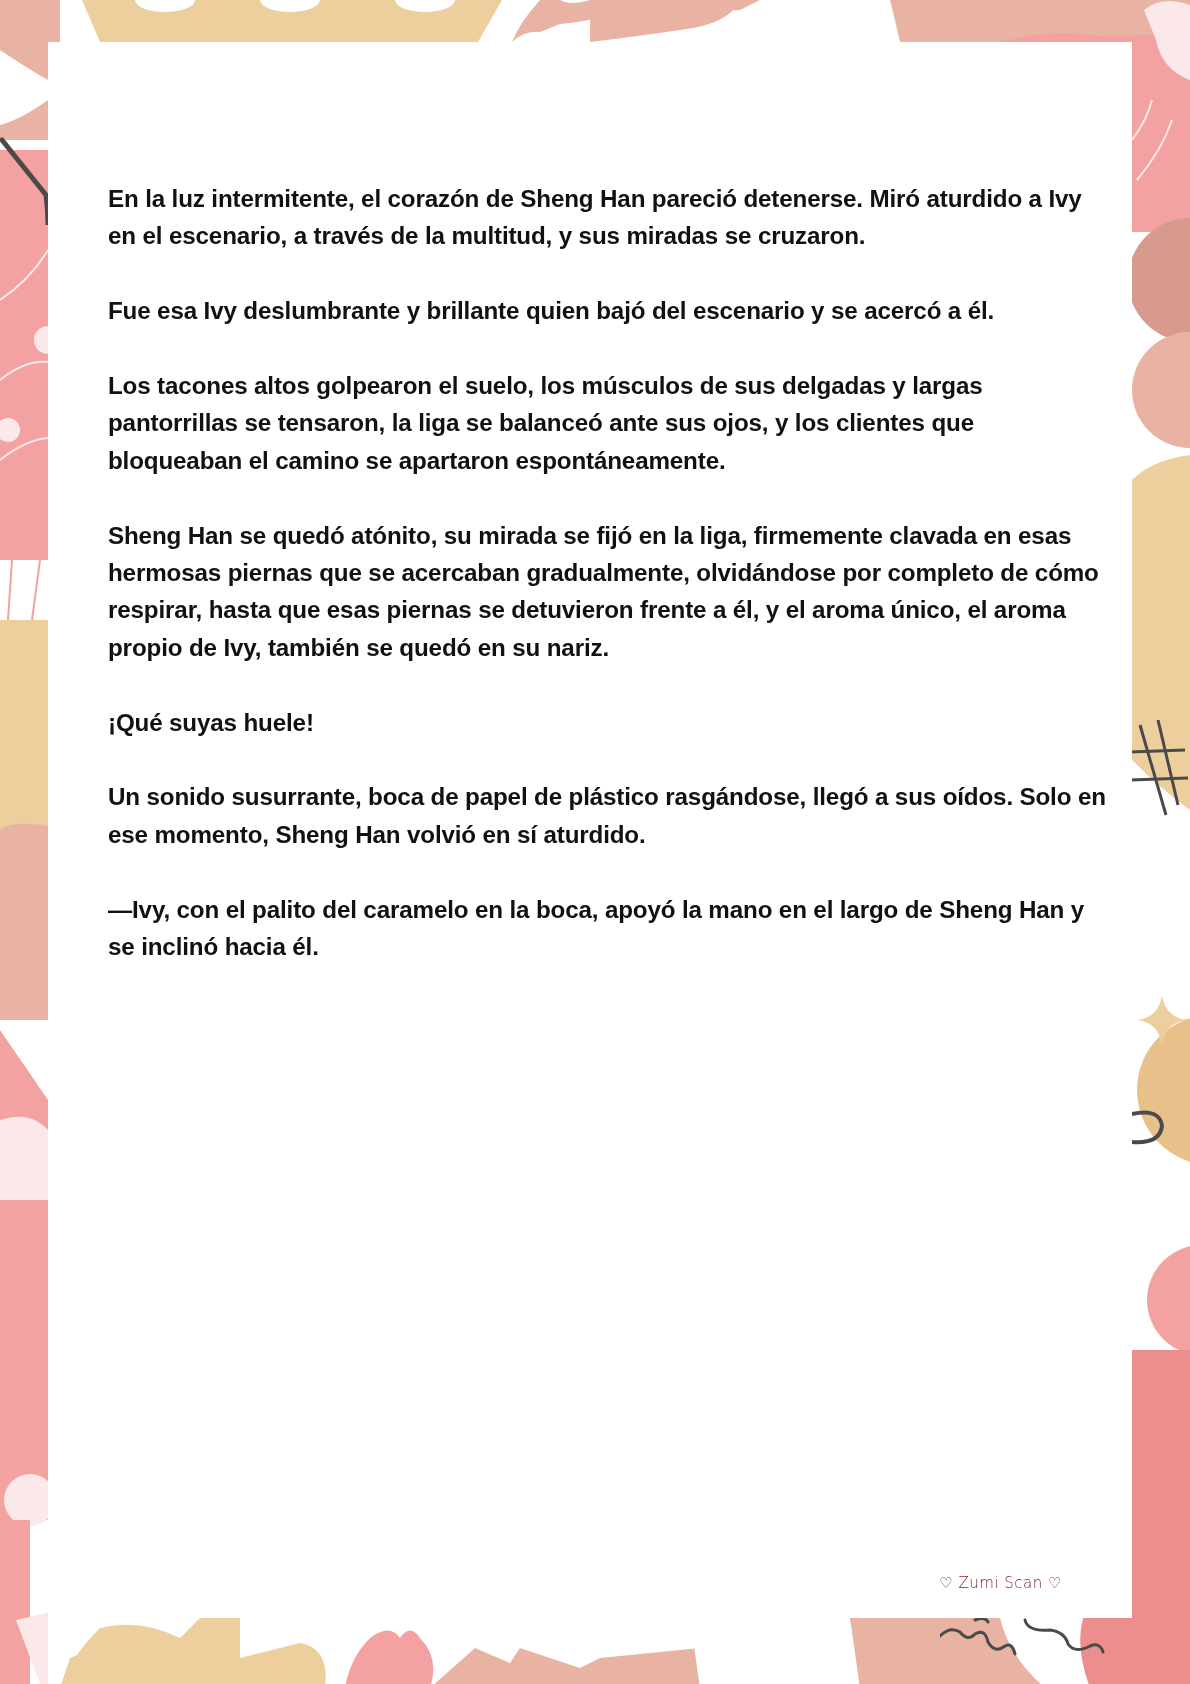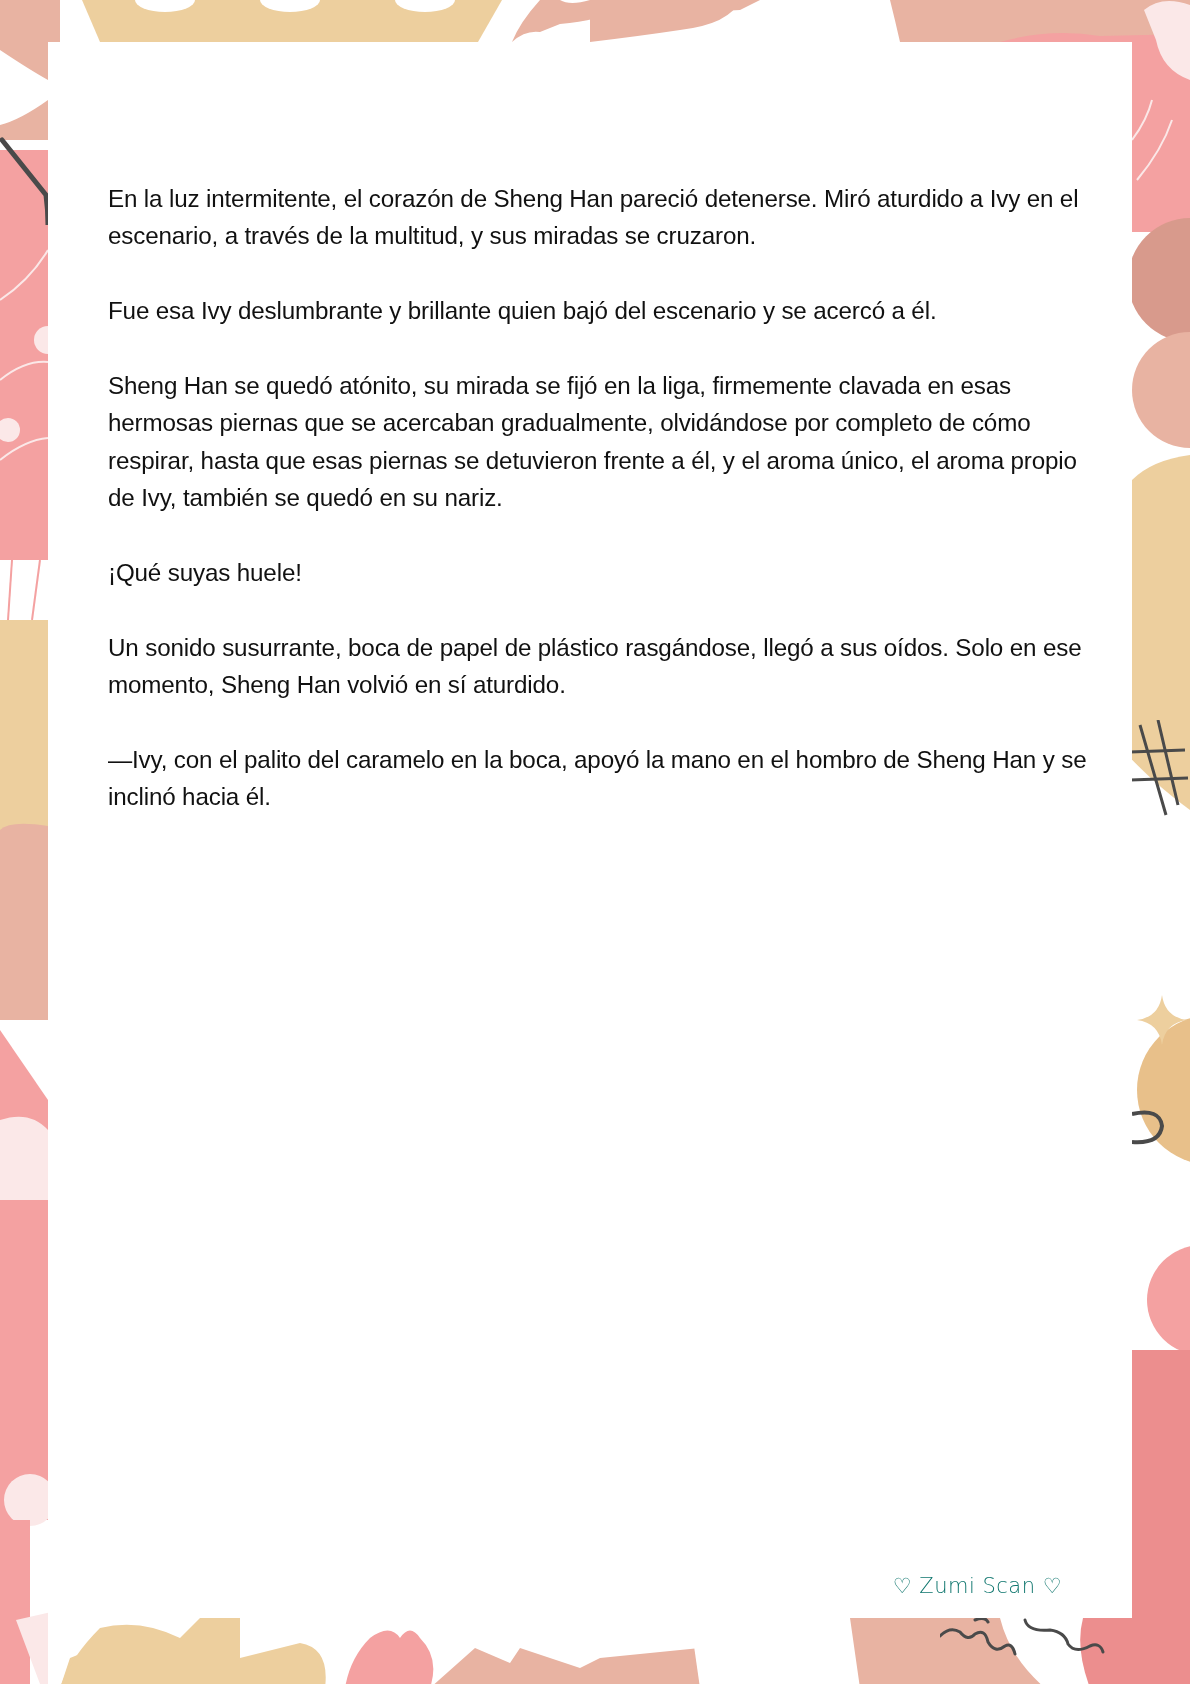--- a/index.html
+++ b/index.html
@@ -35,27 +35,28 @@
       left: 60px;
       top: 138px;
       width: 1000px;
       color: #111111;
       font-size: 24.2px;
       line-height: 37.4px;
       letter-spacing: -0.15px;
     }
     .content p {
       margin: 0 0 37.4px 0;
+      font-weight: bold;
     }
     .signature {
       position: absolute;
       right: 128px;
       top: 1574px;
-      color: #0f766e;
-      font-size: 21px;
+      color: #7f1d1d;
+      font-size: 15px;
       letter-spacing: 0.5px;
       font-family: "DejaVu Sans", sans-serif;
       font-weight: 300;
     }
   </style>
 </head>
 <body>
 
 <div class="frame">
 
@@ -133,21 +134,22 @@
   <svg class="shape" width="180" height="60" style="left:940px;top:1618px;">
     <path d="M0 18 Q10 8 20 14 Q28 24 35 16 Q45 10 48 24 Q55 36 65 28 Q72 24 75 36" stroke="#4a4a4a" stroke-width="3" fill="none" stroke-linecap="round"></path>
     <path d="M35 2 Q45 -2 48 4" stroke="#4a4a4a" stroke-width="3" fill="none" stroke-linecap="round"></path>
     <path d="M85 2 Q88 14 110 12 Q125 14 128 26 Q135 36 150 28 Q160 24 163 34" stroke="#4a4a4a" stroke-width="3" fill="none" stroke-linecap="round"></path>
   </svg>
 
   <div class="card">
     <div class="content">
       <p>En la luz intermitente, el corazón de Sheng Han pareció detenerse. Miró aturdido a Ivy en el escenario, a través de la multitud, y sus miradas se cruzaron.</p>
       <p>Fue esa Ivy deslumbrante y brillante quien bajó del escenario y se acercó a él.</p>
+      <p>Los tacones altos golpearon el suelo, los músculos de sus delgadas y largas pantorrillas se tensaron, la liga se balanceó ante sus ojos, y los clientes que bloqueaban el camino se apartaron espontáneamente.</p>
       <p>Sheng Han se quedó atónito, su mirada se fijó en la liga, firmemente clavada en esas hermosas piernas que se acercaban gradualmente, olvidándose por completo de cómo respirar, hasta que esas piernas se detuvieron frente a él, y el aroma único, el aroma propio de Ivy, también se quedó en su nariz.</p>
       <p>¡Qué suyas huele!</p>
       <p>Un sonido susurrante, boca de papel de plástico rasgándose, llegó a sus oídos. Solo en ese momento, Sheng Han volvió en sí aturdido.</p>
-      <p>—Ivy, con el palito del caramelo en la boca, apoyó la mano en el hombro de Sheng Han y se inclinó hacia él.</p>
+      <p>—Ivy, con el palito del caramelo en la boca, apoyó la mano en el largo de Sheng Han y se inclinó hacia él.</p>
     </div>
   </div>
 
   <div class="signature">♡ Zumi Scan ♡</div>
 </div>
 
 </body></html>

